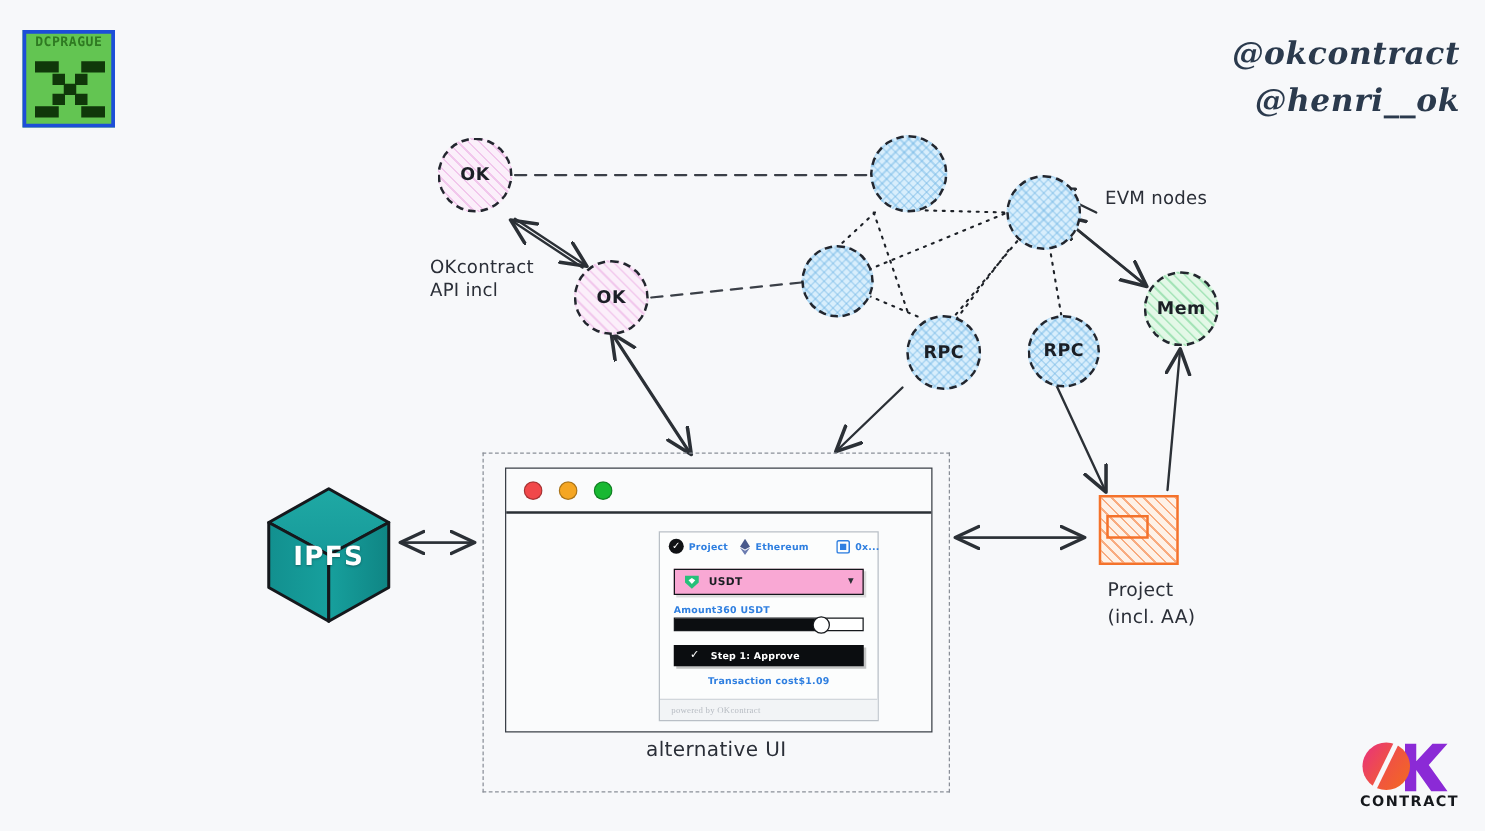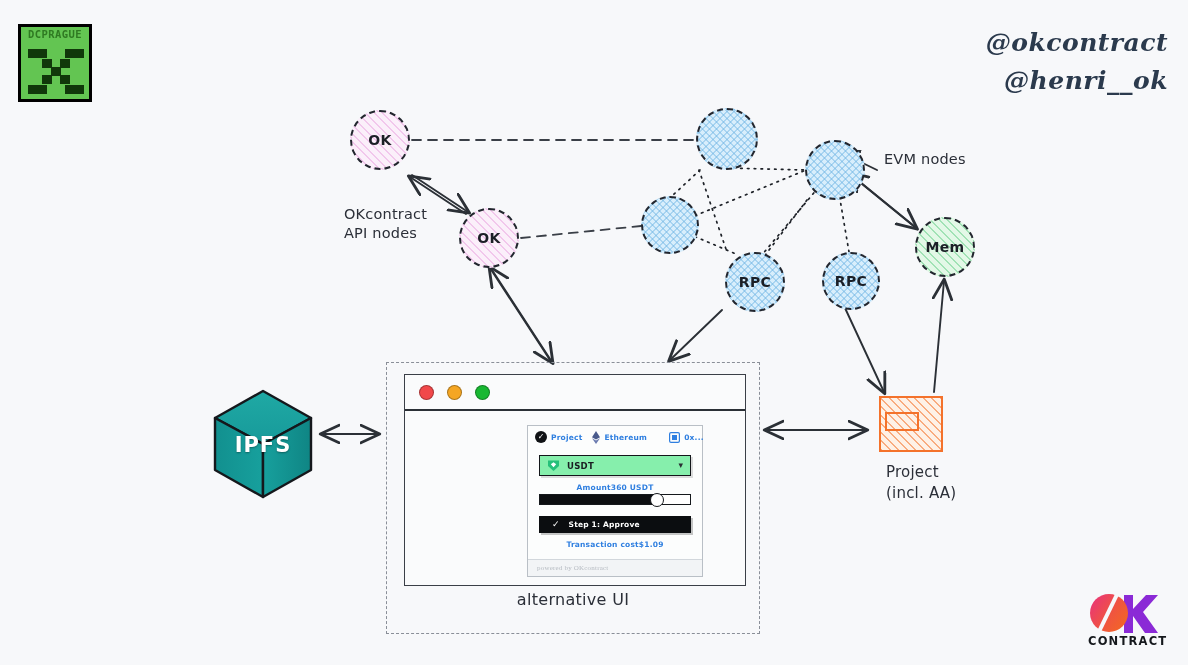--- a/index.html
+++ b/index.html
@@ -10,21 +10,21 @@
     overflow: hidden;
   }
   #stage { position: relative; width: 1188px; height: 665px; background: #f7f8fa; }
 
   
   #wires { position: absolute; inset: 0; width: 1188px; height: 665px; pointer-events: none; }
 
   
   .dcp-logo {
     position: absolute; left: 18px; top: 24px; width: 74px; height: 78px;
-    background: #63c552; border: 3px solid #000000;
+    background: #63c552; border: 3px solid #1d4ed8;
   }
   .dcp-title {
     font-family: "DejaVu Sans Mono", monospace;
     font-size: 10.5px; font-weight: bold; color: #2f7a22;
     letter-spacing: .4px; text-align: center; line-height: 13px; padding-top: 1px;
   }
   .dcp-grid { position: relative; width: 100%; height: 60px; }
   .dcp-grid i { position: absolute; background: #10380a; display: block; }
 
   
@@ -104,32 +104,32 @@
     font-size: 7.5px; color: #2f7fe0; letter-spacing: .2px; white-space: nowrap;
   }
   .circ-check {
     width: 12px; height: 12px; border-radius: 50%; background: #101215;
     display: flex; align-items: center; justify-content: center;
     color: #fff; font-size: 8px; line-height: 1;
   }
   .spacer { flex: 1; }
 
   .w-select {
-    margin: 7px 11px 0; height: 21px; background: #86efac;
+    margin: 7px 11px 0; height: 21px; background: #f9a8d4;
     border: 1.6px solid #13161a; box-shadow: 2px 2px 0 rgba(0,0,0,.13);
     display: flex; align-items: center; gap: 7px; padding: 0 7px;
   }
   .w-select .t {
     font-family: "DejaVu Sans", sans-serif; font-weight: bold;
     font-size: 8.5px; color: #1a1d22; letter-spacing: .3px;
   }
   .chev { margin-left: auto; color: #2a2e34; font-size: 9px; line-height: 1; }
 
   .w-amtrow {
-    display: flex; justify-content: center; align-items: baseline;
+    display: flex; justify-content: flex-start; align-items: baseline;
     margin: 7px 11px 2px;
   }
   .w-amtrow .l, .w-amtrow .r {
     font-family: "DejaVu Sans", sans-serif; font-weight: bold;
     font-size: 7.5px; color: #2f7fe0; letter-spacing: .2px;
   }
   .w-slider {
     position: relative; margin: 0 11px; height: 11px;
     border: 1.4px solid #15181c; background: #fff;
   }
@@ -337,21 +337,21 @@
   </div>
   <div class="node blue" style="left:822px; top:252px; width:58px; height:58px;">
     <span>RPC</span>
   </div>
   <div class="node green" style="left:915px; top:217px; width:60px; height:60px;">
     <span>Mem</span>
   </div>
 
   <div class="hand lbl" style="left:344px; top:205px;">
     <div>OKcontract</div>
-    <div>API nodes</div>
+    <div>API incl</div>
   </div>
   <div class="hand lbl" style="left:884px; top:150px;">
     <div>EVM nodes</div>
   </div>
 
   <div class="ipfs">
     <div class="ipfs-txt">IPFS</div>
   </div>
 
   <div class="dashbox"></div>

